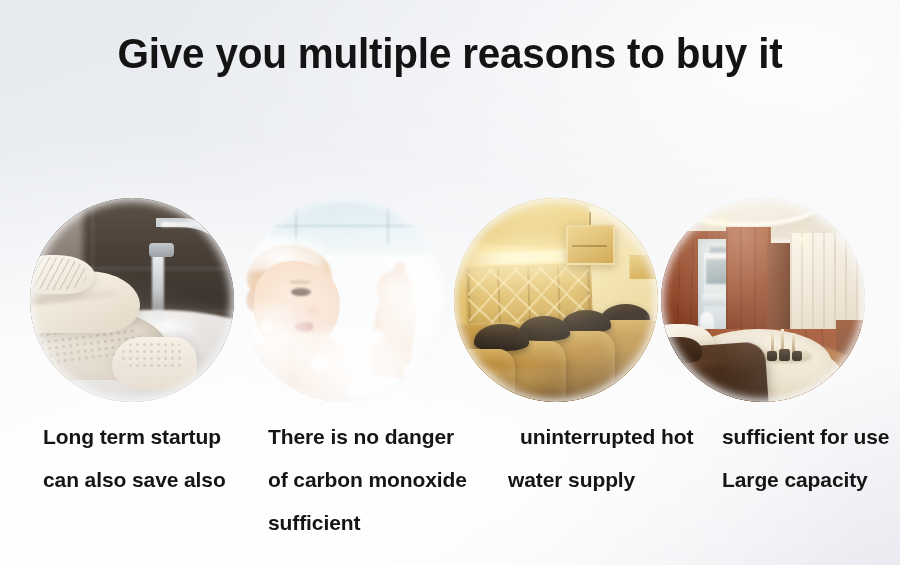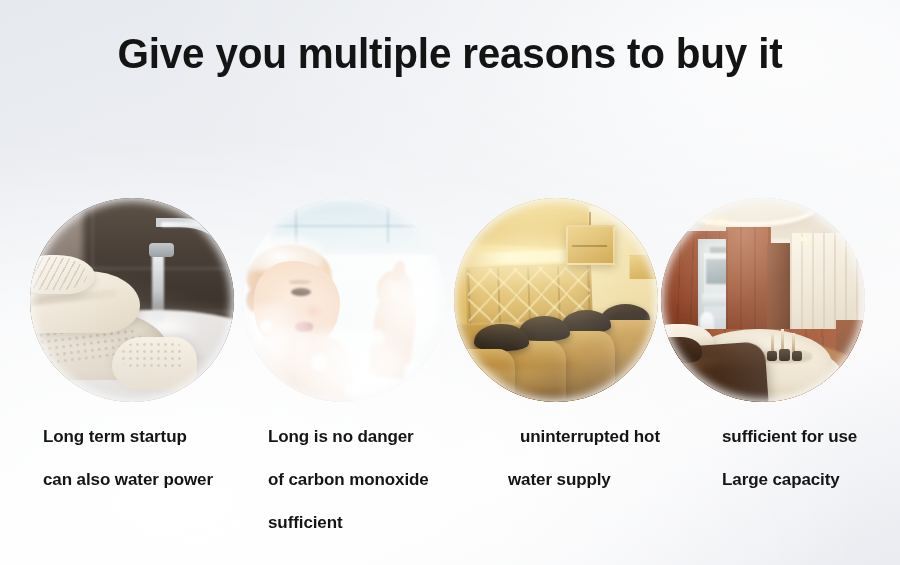--- a/index.html
+++ b/index.html
@@ -585,21 +585,21 @@
     border-radius:50%;
     box-shadow:inset 0 0 9px 3px rgba(248,249,251,0.85);
     pointer-events:none;
   }
 
   
   .caption {
     position:absolute;
     color:#151515;
     font-weight:bold;
-    font-size:17px;
+    font-size:21px;
     line-height:43px;
     letter-spacing:-0.1px;
     white-space:nowrap;
   }
   .caption .line { display:block; }
   .caption .line.indent { padding-left:12px; }
 
   #cap1 { left:43px;  top:415px; }
   #cap2 { left:268px; top:415px; }
   #cap3 { left:508px; top:415px; }
@@ -729,25 +729,25 @@
       <div class="layer chaise"></div>
       <div class="layer throw"></div>
       <div class="layer throw-fold"></div>
       <div class="layer pillow-dk"></div>
       <div class="layer glow"></div>
     </div>
   </div>
 
   <div class="caption" id="cap1">
     <span class="line">Long term startup</span>
-    <span class="line">can also water power</span>
+    <span class="line">can also save also</span>
   </div>
 
   <div class="caption" id="cap2">
-    <span class="line">Long is no danger</span>
+    <span class="line">There is no danger</span>
     <span class="line">of carbon monoxide</span>
     <span class="line">sufficient</span>
   </div>
 
   <div class="caption" id="cap3">
     <span class="line indent">uninterrupted hot</span>
     <span class="line">water supply</span>
   </div>
 
   <div class="caption" id="cap4">

